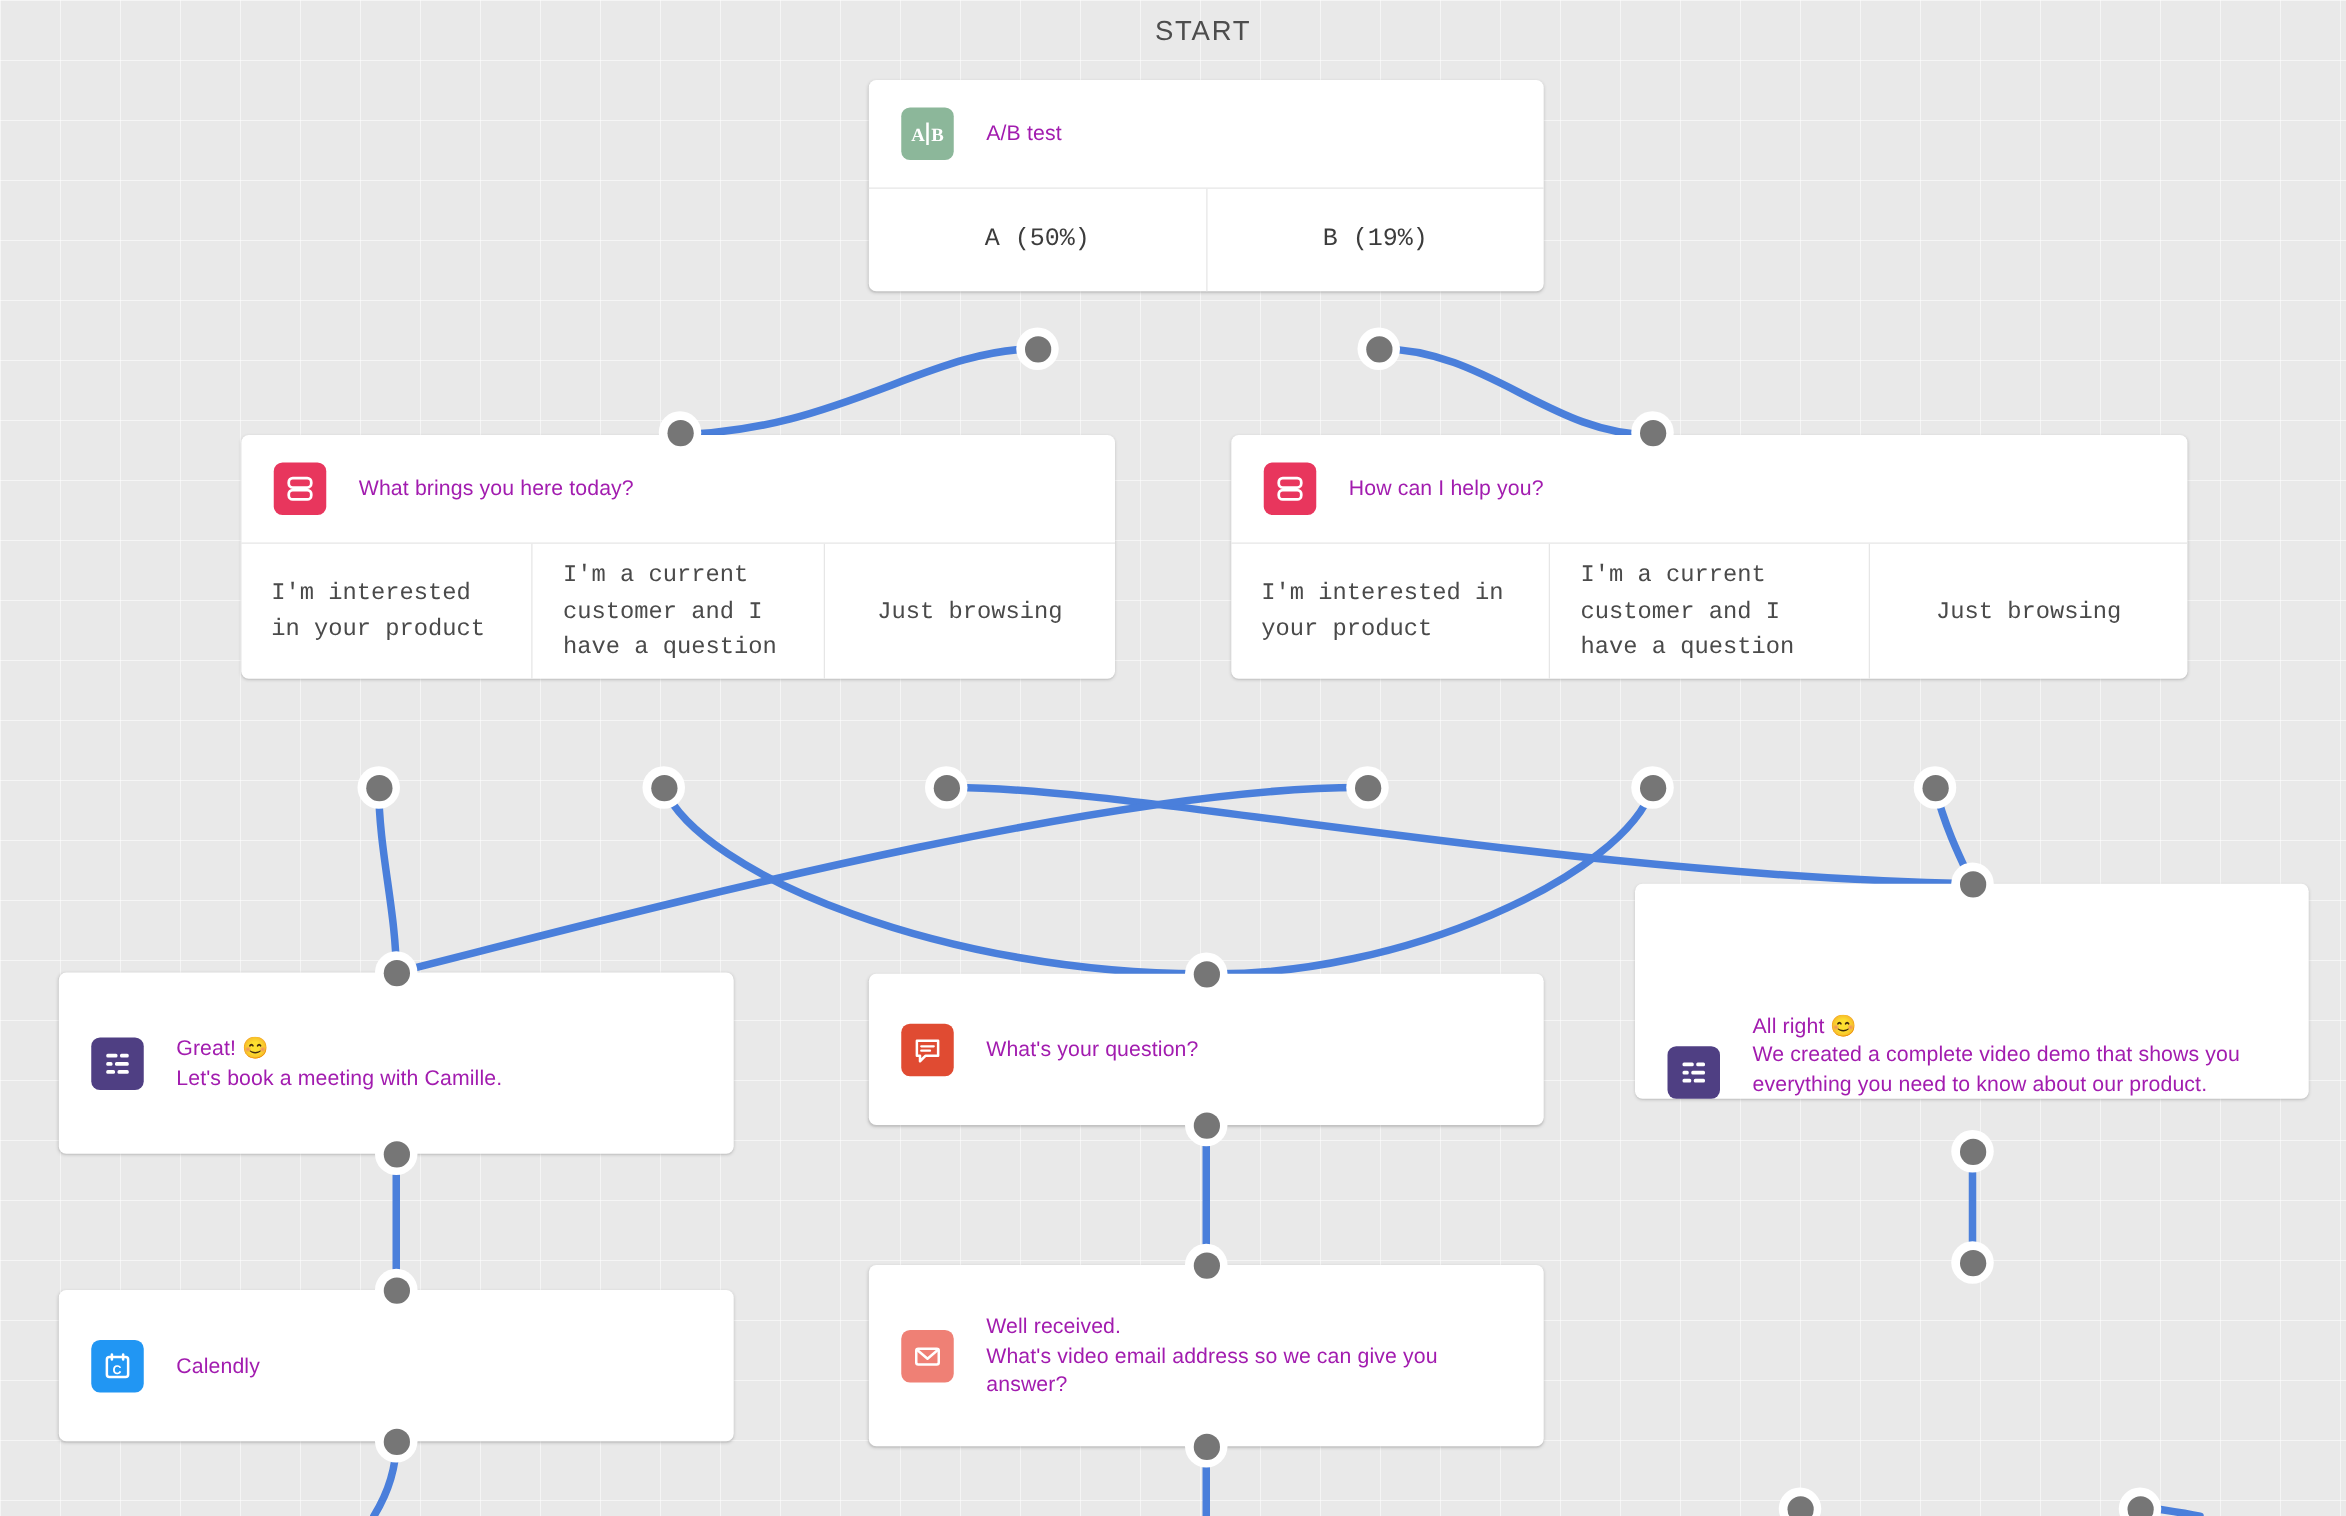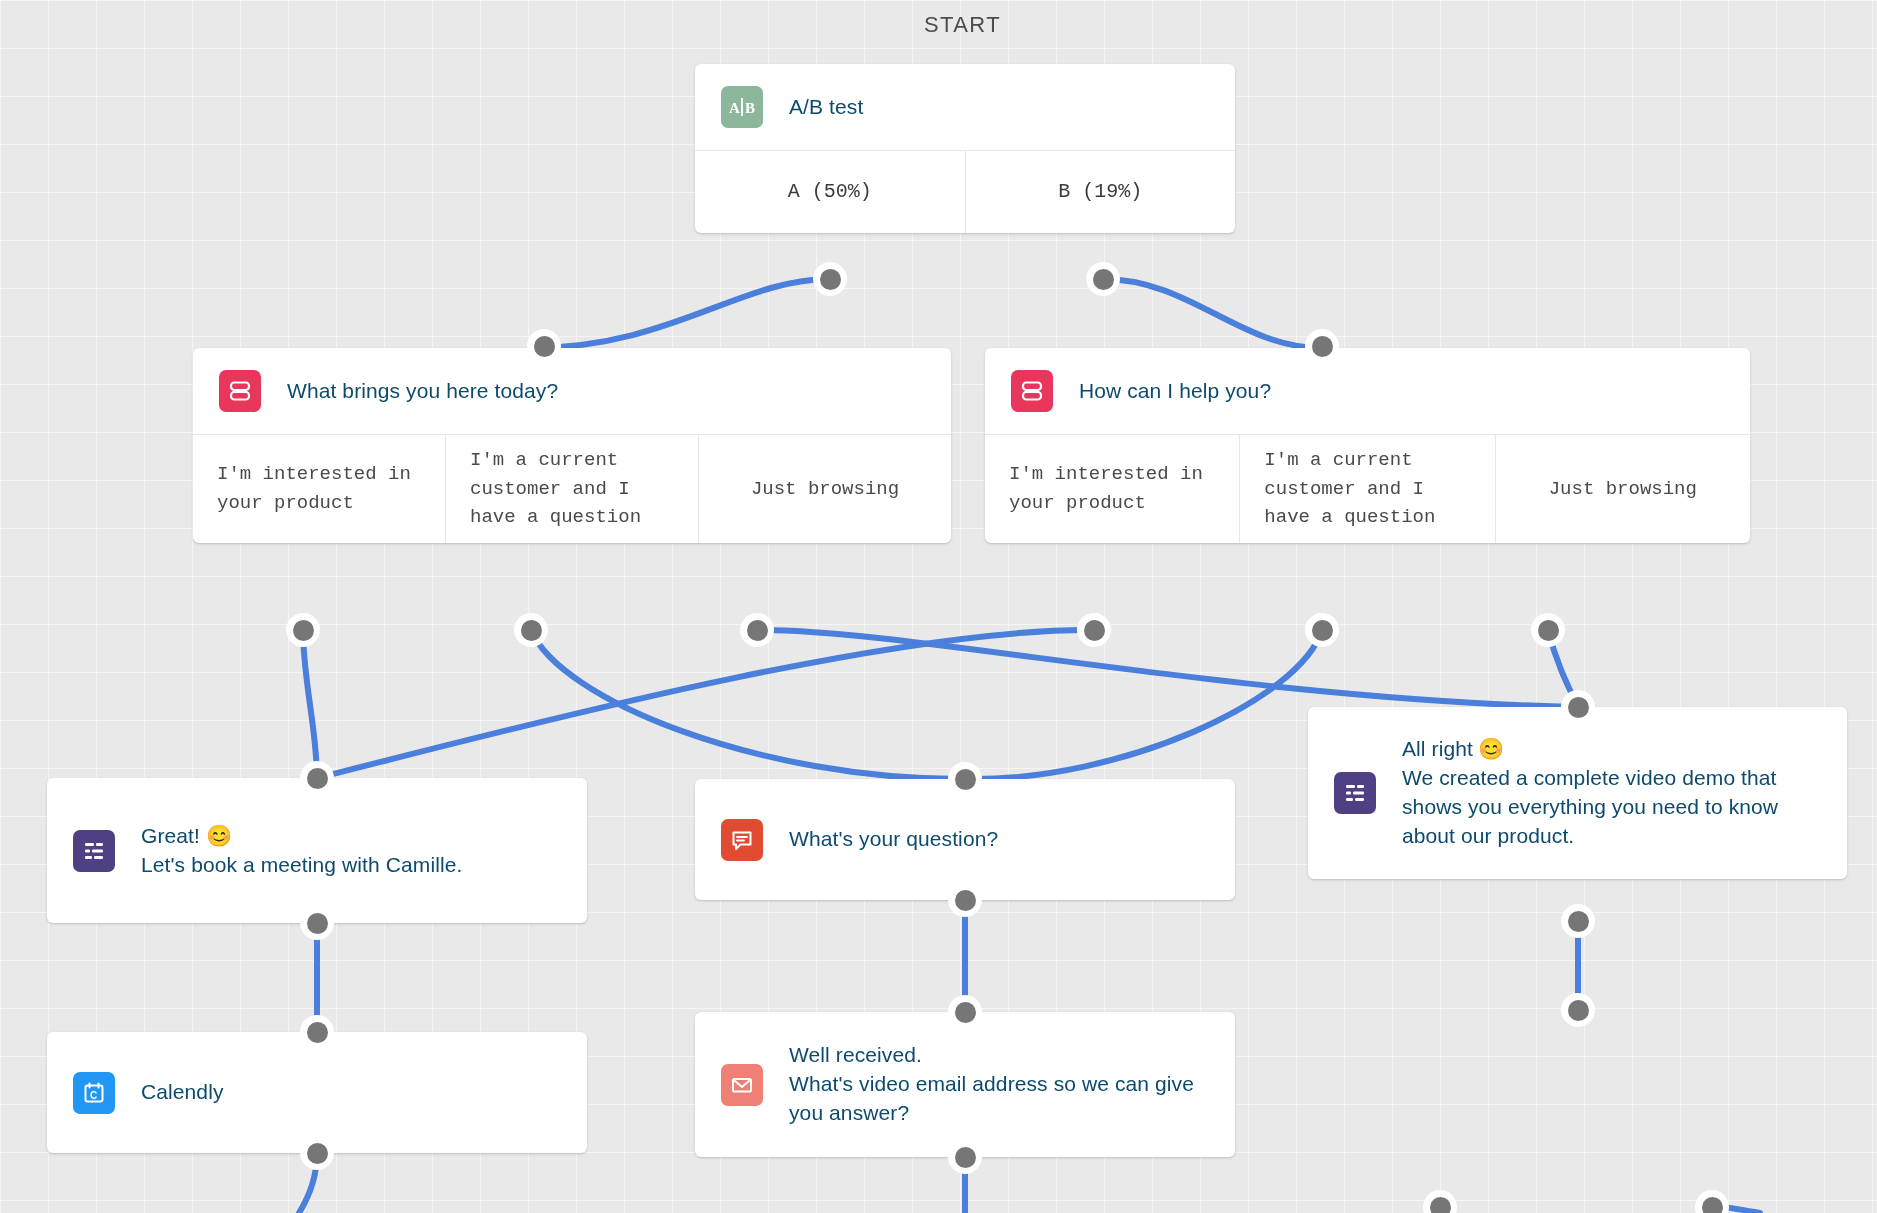--- a/index.html
+++ b/index.html
@@ -24,21 +24,21 @@
     z-index:3;
   }
   .card-head{display:flex;align-items:center;padding:0 26px;min-height:86px;box-sizing:border-box;}
   .card-head.tall{min-height:114px;}
   .icon{
     flex:0 0 auto;width:42px;height:42px;border-radius:7px;
     display:flex;align-items:center;justify-content:center;margin-right:26px;
   }
   .icon svg{display:block;}
   .head-text{
-    font-size:21px;color:#0c4a6e;line-height:1.38;letter-spacing:.1px;
+    font-size:17px;color:#a21caf;line-height:1.38;letter-spacing:.1px;
     white-space:pre-line;
   }
 
   .options{display:flex;border-top:1px solid #e6e6e6;font-family:Liberation Mono, monospace;}
   .opt{
     flex:1 1 0;min-height:108px;box-sizing:border-box;
     display:flex;align-items:center;padding:0 24px;
     font-size:19px;color:#4a4a4a;line-height:1.52;
     border-right:1px solid #e6e6e6;
   }
@@ -116,21 +116,21 @@
       <div class="head-text">A/B test</div>
     </div>
     <div class="options">
       <div class="opt ab">A (50%)</div>
       <div class="opt ab">B (19%)</div>
     </div>
   </div>
   <div class="port" style="left:813px;top:262px;"></div>
   <div class="port" style="left:1086px;top:262px;"></div>
 
-  <div class="card" style="left:193px;top:348px;width:758px;">
+  <div class="card" style="left:193px;top:348px;width:699px;">
     <div class="card-head">
       <div class="icon" style="background:#e8365d;">
         <svg width="24" height="24" viewBox="0 0 24 24">
           <rect x="3" y="3.5" width="18" height="7.5" rx="3.2" fill="none" stroke="#fff" stroke-width="2.2"></rect>
           <rect x="3" y="13" width="18" height="7.5" rx="3.2" fill="none" stroke="#fff" stroke-width="2.2"></rect>
         </svg>
       </div>
       <div class="head-text">What brings you here today?</div>
     </div>
     <div class="options">
@@ -159,21 +159,21 @@
       <div class="opt">I'm a current customer and I have a question</div>
       <div class="opt center">Just browsing</div>
     </div>
   </div>
   <div class="port" style="left:1305px;top:329px;"></div>
   <div class="port" style="left:1077px;top:613px;"></div>
   <div class="port" style="left:1305px;top:613px;"></div>
   <div class="port" style="left:1531px;top:613px;"></div>
 
   <div class="card" style="left:1308px;top:707px;width:539px;">
-    <div class="card-head tall" style="min-height:172px;">
+    <div class="card-head tall" style="min-height:172px;align-items:flex-end;">
       <div class="icon" style="background:#4f3f83;">
         <svg width="24" height="24" viewBox="0 0 24 24">
           <rect x="3" y="4" width="9" height="3" rx="1.2" fill="#fff"></rect>
           <rect x="14" y="4" width="7" height="3" rx="1.2" fill="#fff"></rect>
           <rect x="3" y="10.5" width="5" height="3" rx="1.2" fill="#fff"></rect>
           <rect x="10" y="10.5" width="11" height="3" rx="1.2" fill="#fff"></rect>
           <rect x="3" y="17" width="7" height="3" rx="1.2" fill="#fff"></rect>
           <rect x="12" y="17" width="9" height="3" rx="1.2" fill="#fff"></rect>
         </svg>
       </div>

